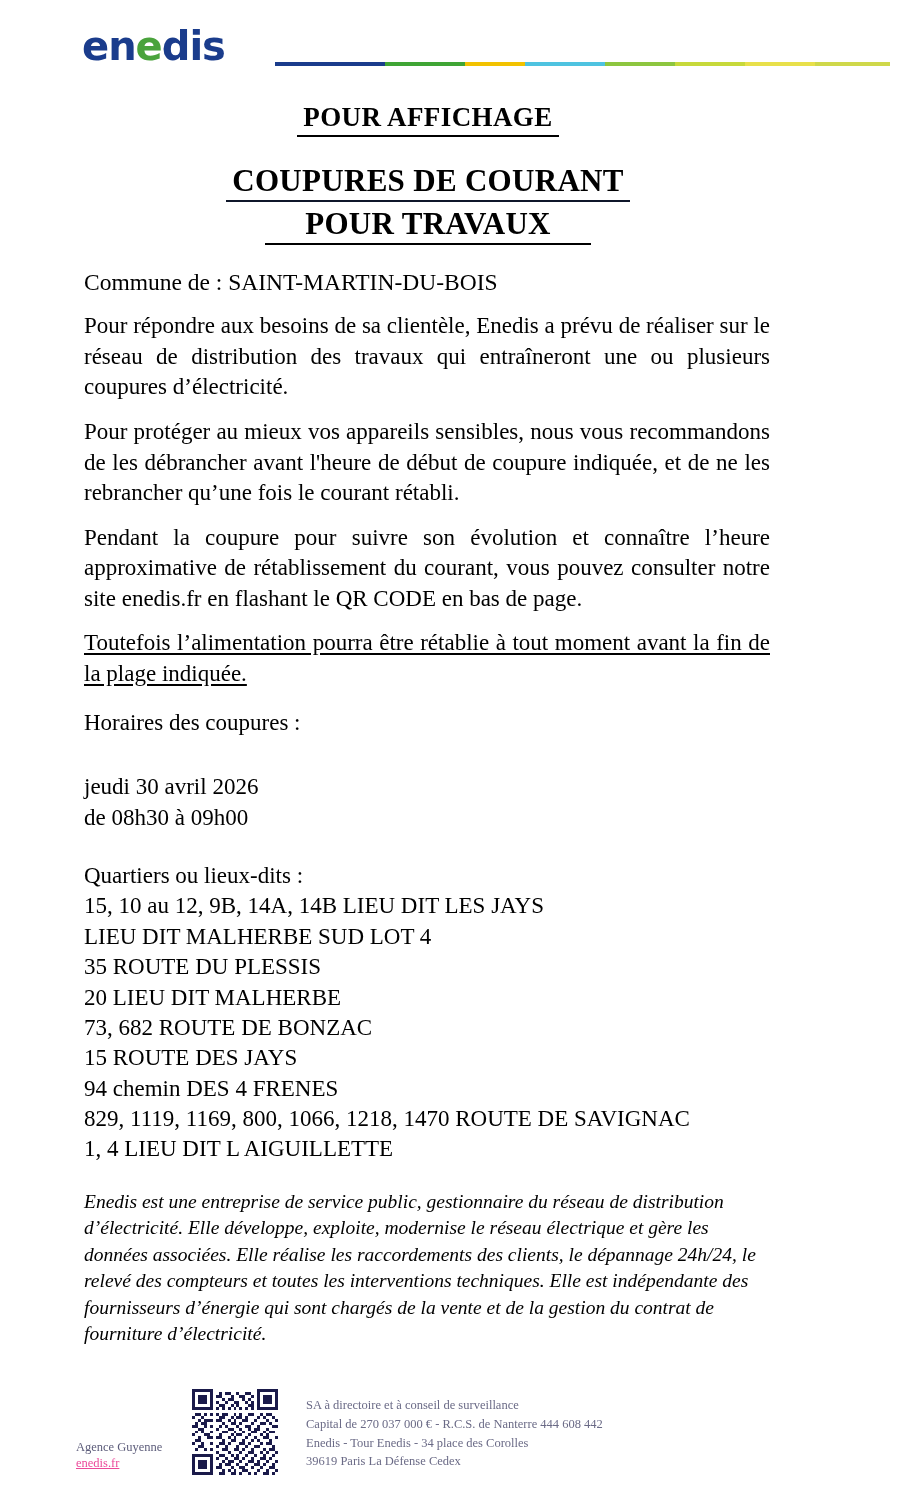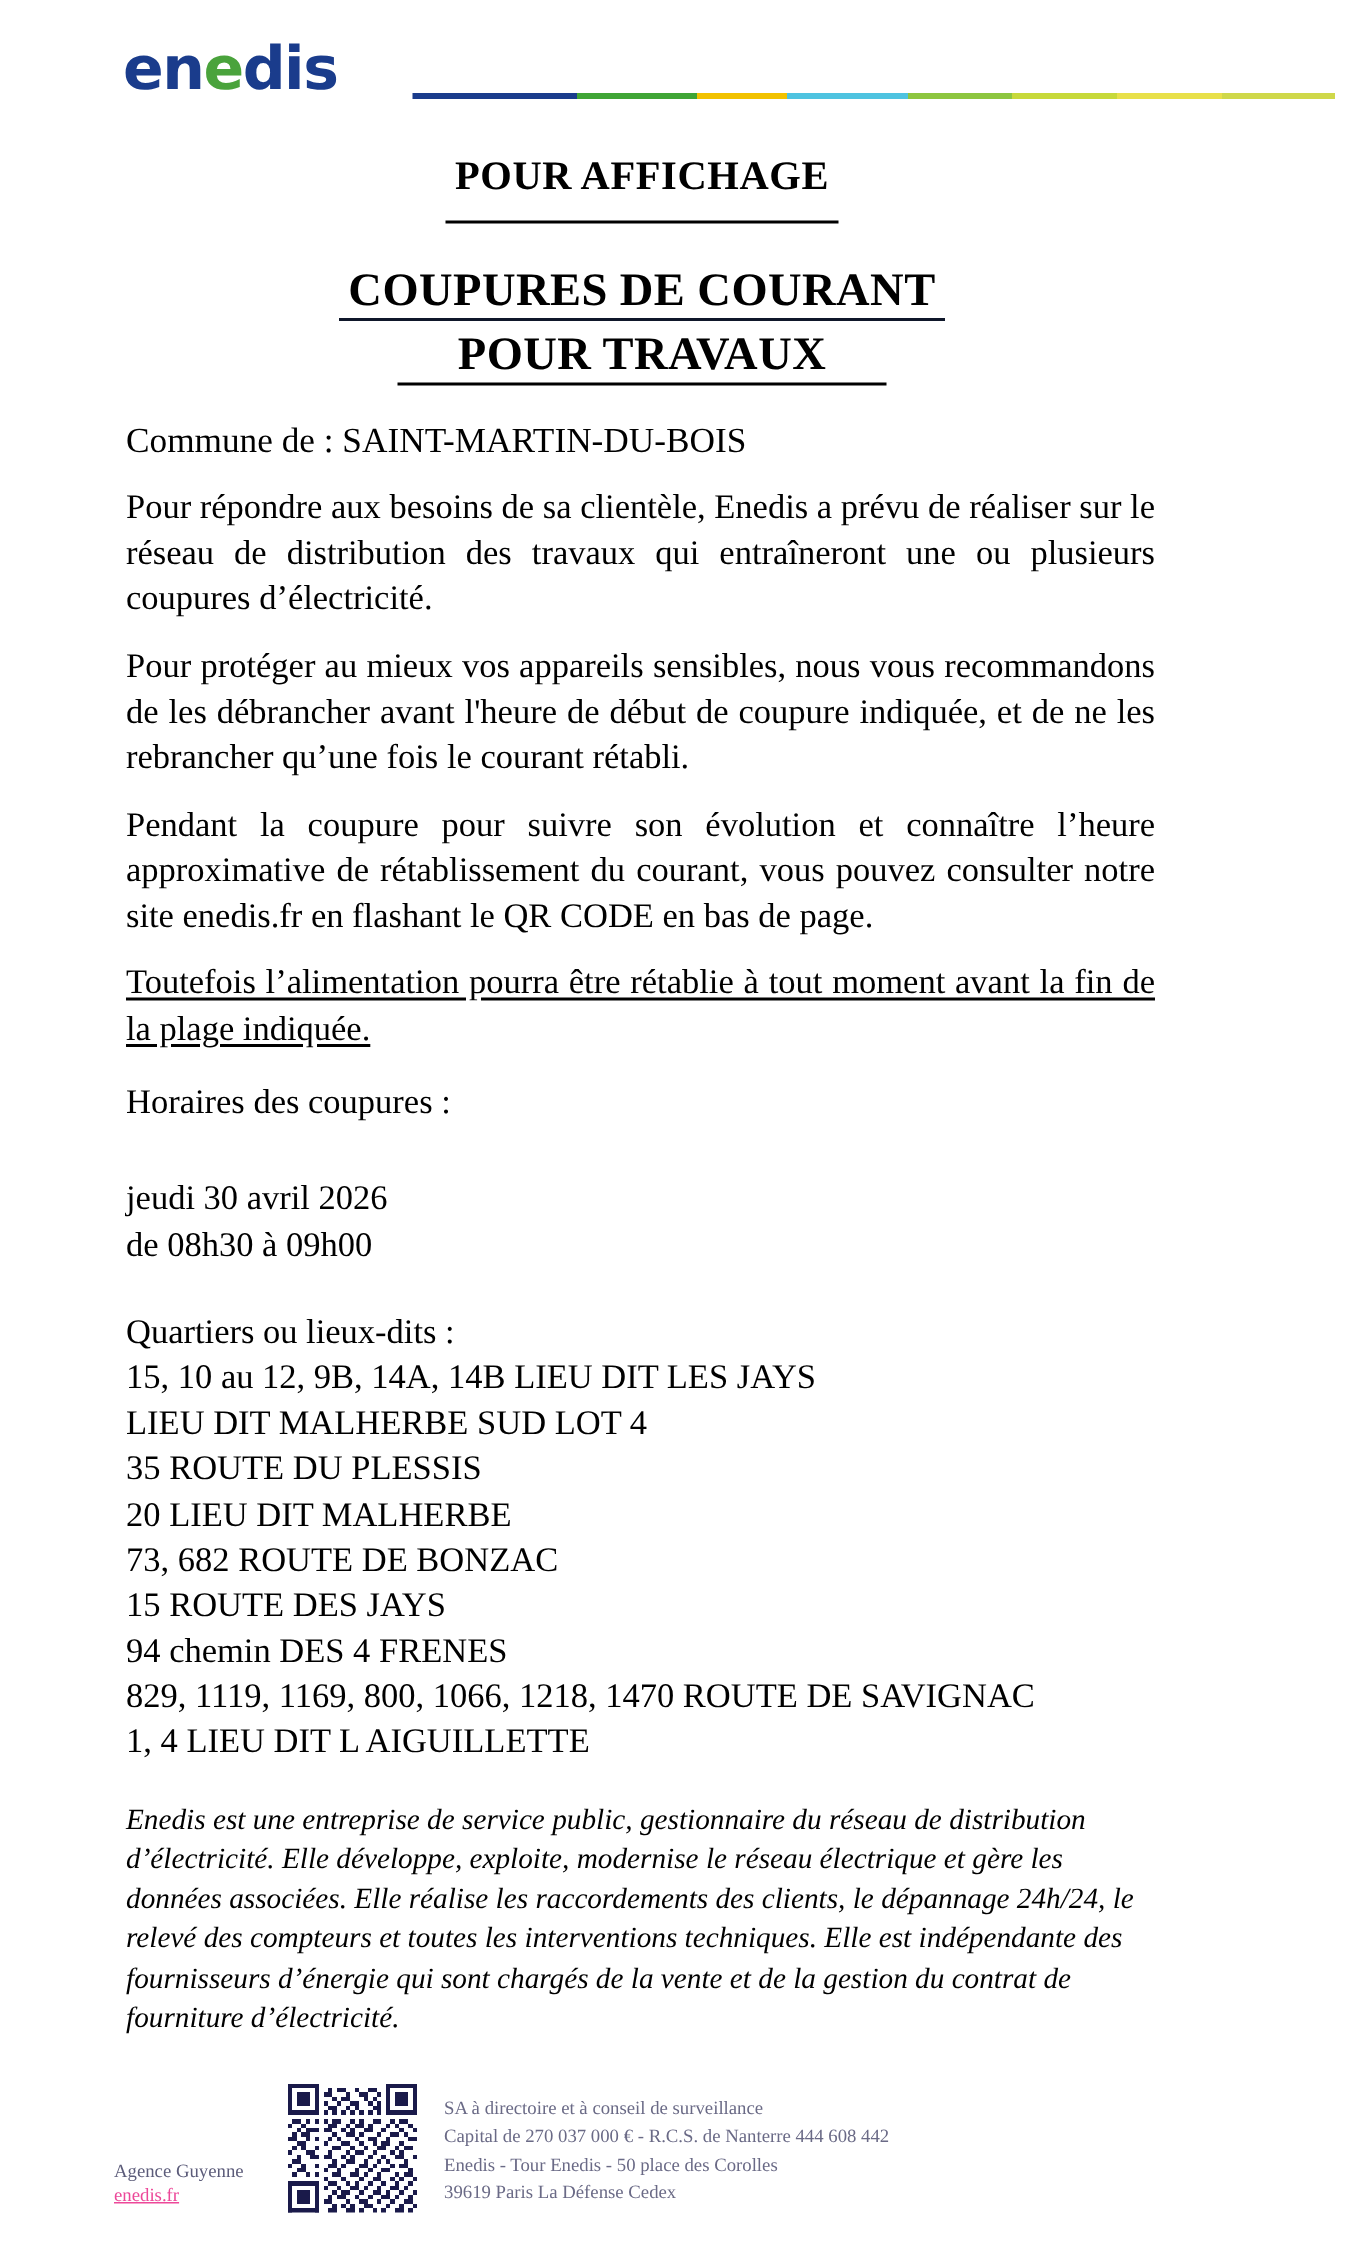--- a/index.html
+++ b/index.html
@@ -68,21 +68,21 @@
   
   .title-block {
     text-align: center;
     margin-top: 16px;
   }
   .t1 {
     font-size: 27px;
     font-weight: 700;
     display: inline-block;
     border-bottom: 2px solid #000;
-    padding: 0 6px 14px 6px;
+    padding: 0 6px 2px 6px;
     letter-spacing: 0.4px;
   }
   .t2 {
     font-size: 31px;
     font-weight: 700;
     display: inline-block;
     border-bottom: 2px solid #0f172a;
     padding: 0 6px 1px 6px;
     margin-top: 26px;
     letter-spacing: 0.3px;
@@ -165,21 +165,21 @@
     color: #ec4899;
     text-decoration: underline;
   }
   .qr {
     width: 86px;
     height: 86px;
     margin-left: 6px;
     image-rendering: pixelated;
   }
   .legal-small {
-    margin-left: 18px;
+    margin-left: 28px;
     font-size: 12.5px;
     line-height: 1.5;
     color: #6a6a86;
     padding-bottom: 4px;
   }
 </style>
 </head>
 <body>
 
 <div class="page">
@@ -452,18 +452,18 @@
           <rect x="19" y="28" width="1" height="1"></rect>
         <rect x="21" y="28" width="1" height="1"></rect>
           <rect x="24" y="28" width="2" height="1"></rect>
         <rect x="27" y="28" width="1" height="1"></rect>
       </g>
     </svg>
 
     <div class="legal-small">
       <div>SA à directoire et à conseil de surveillance</div>
       <div>Capital de 270 037 000 € - R.C.S. de Nanterre 444 608 442</div>
-      <div>Enedis - Tour Enedis - 50 place des Corolles</div>
+      <div>Enedis - Tour Enedis - 34 place des Corolles</div>
       <div>39619 Paris La Défense Cedex</div>
     </div>
   </div>
 
 </div>
 
 </body></html>

